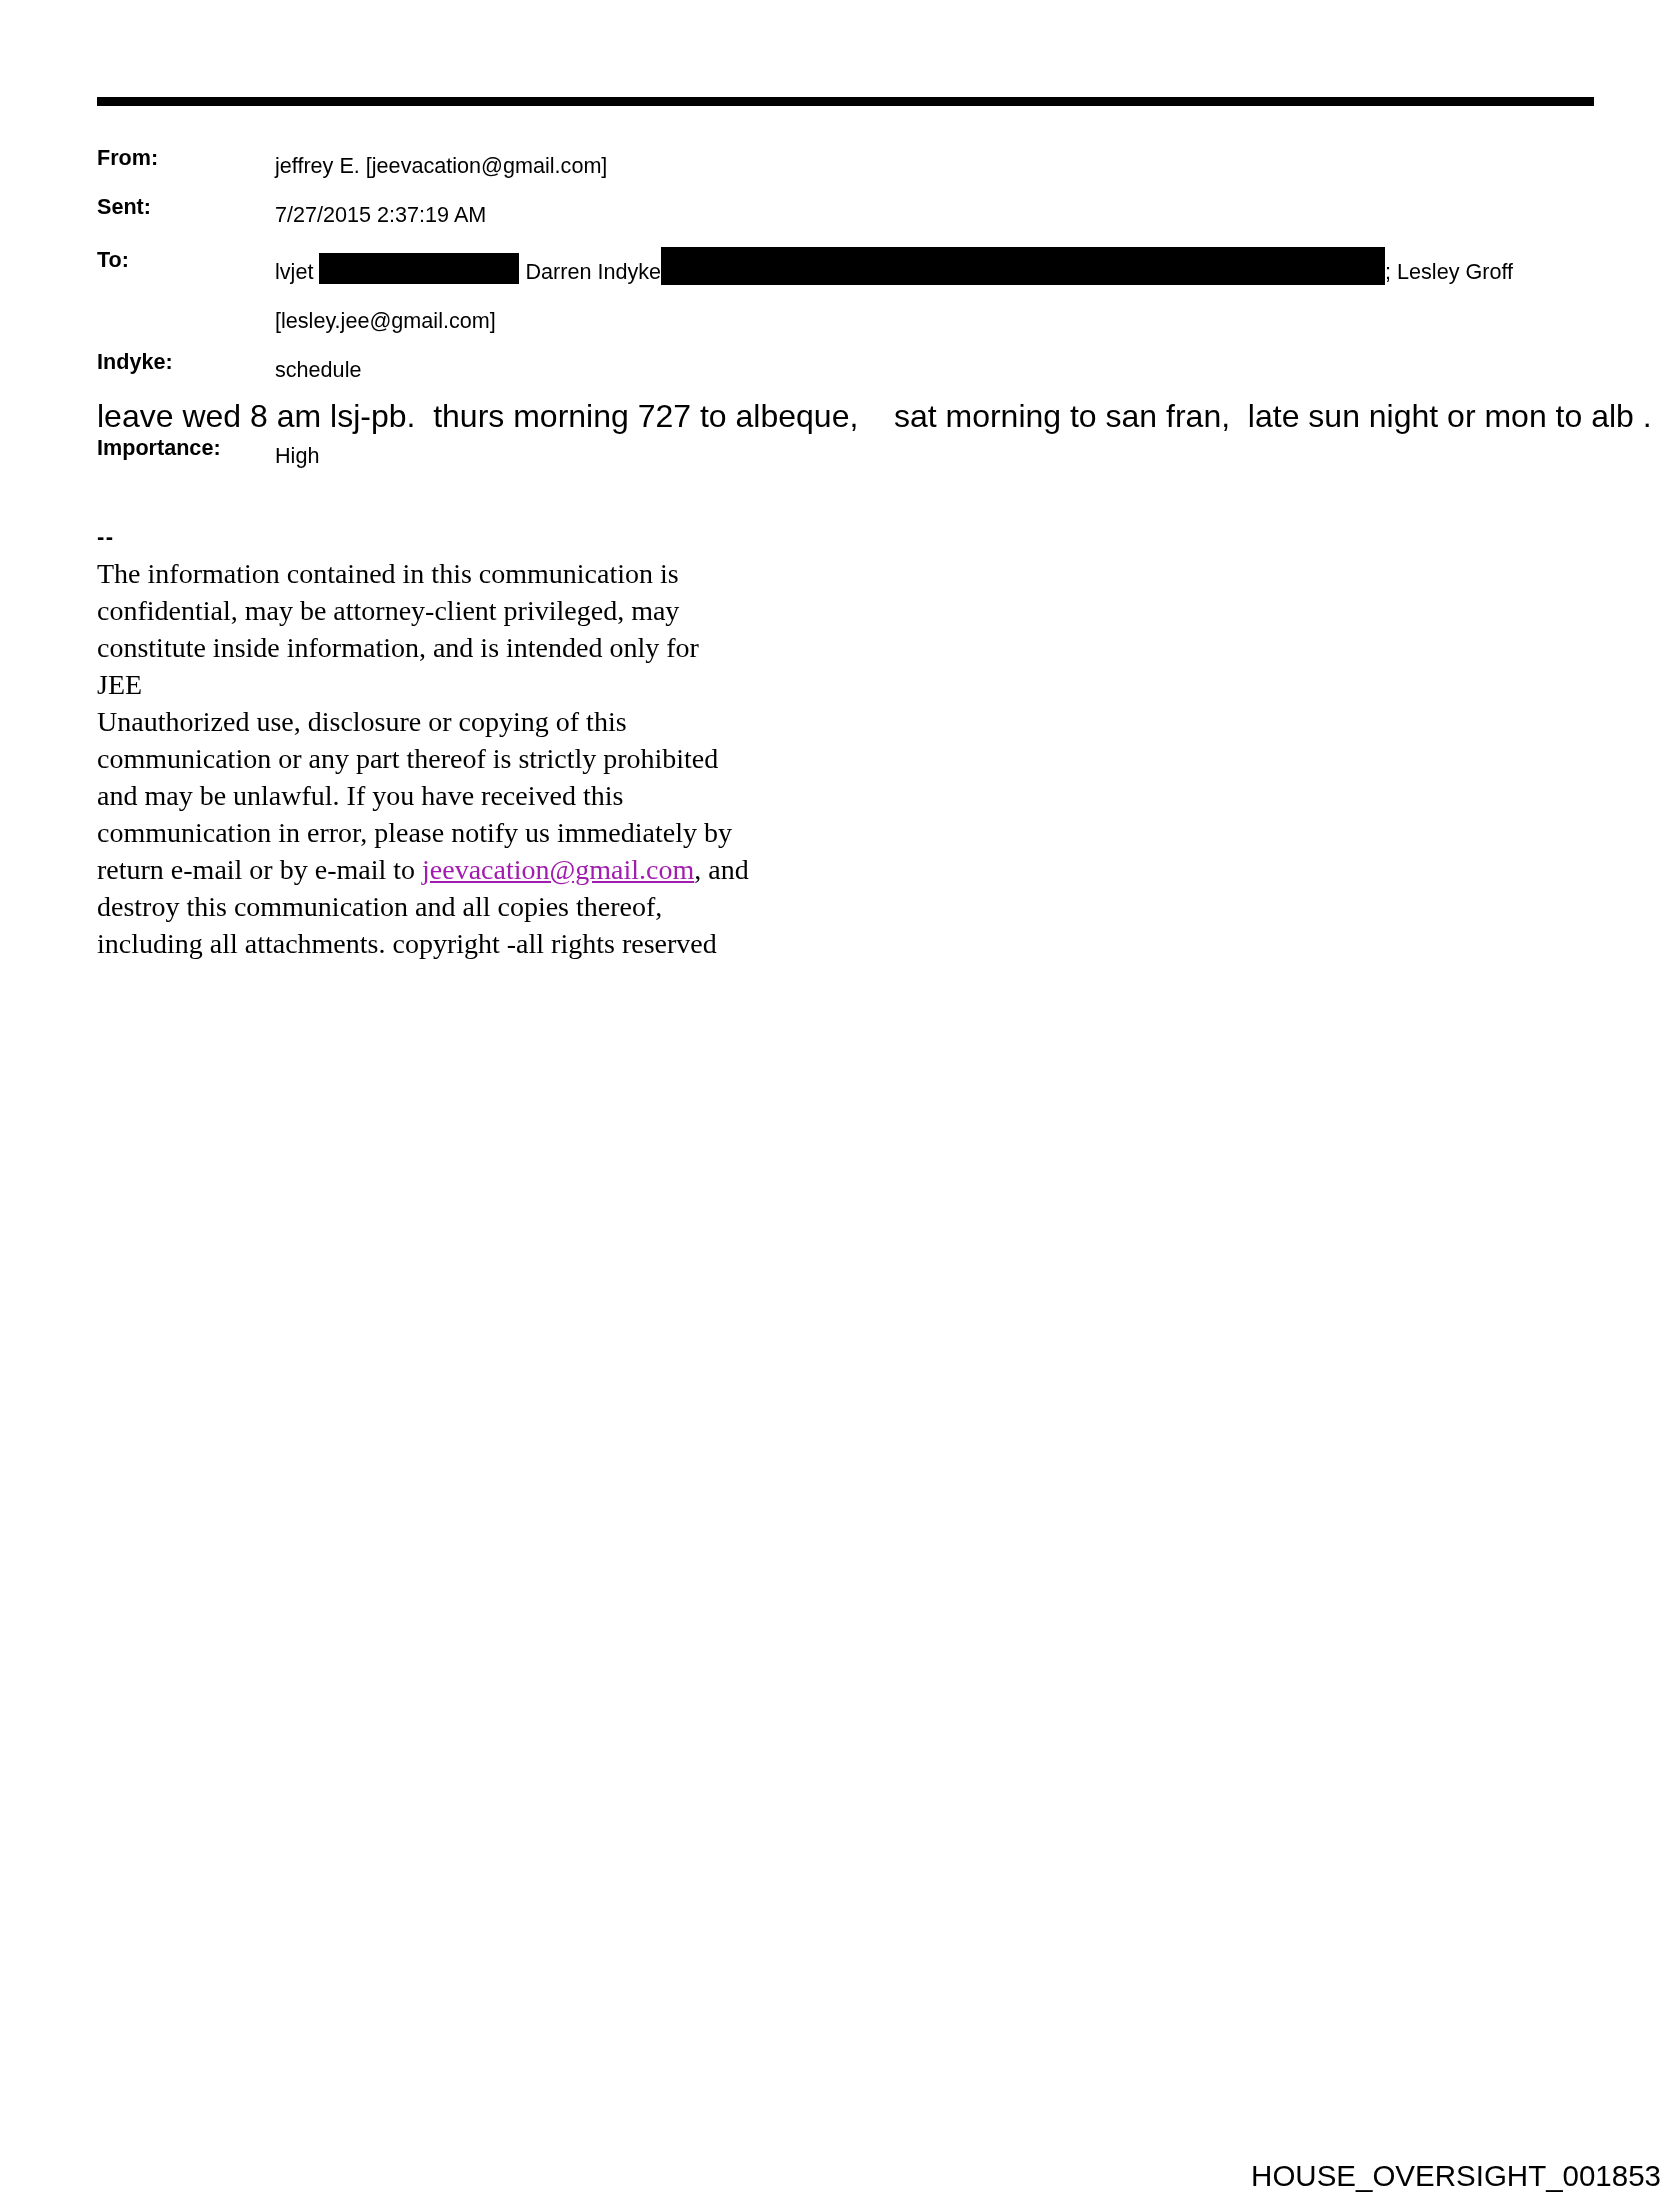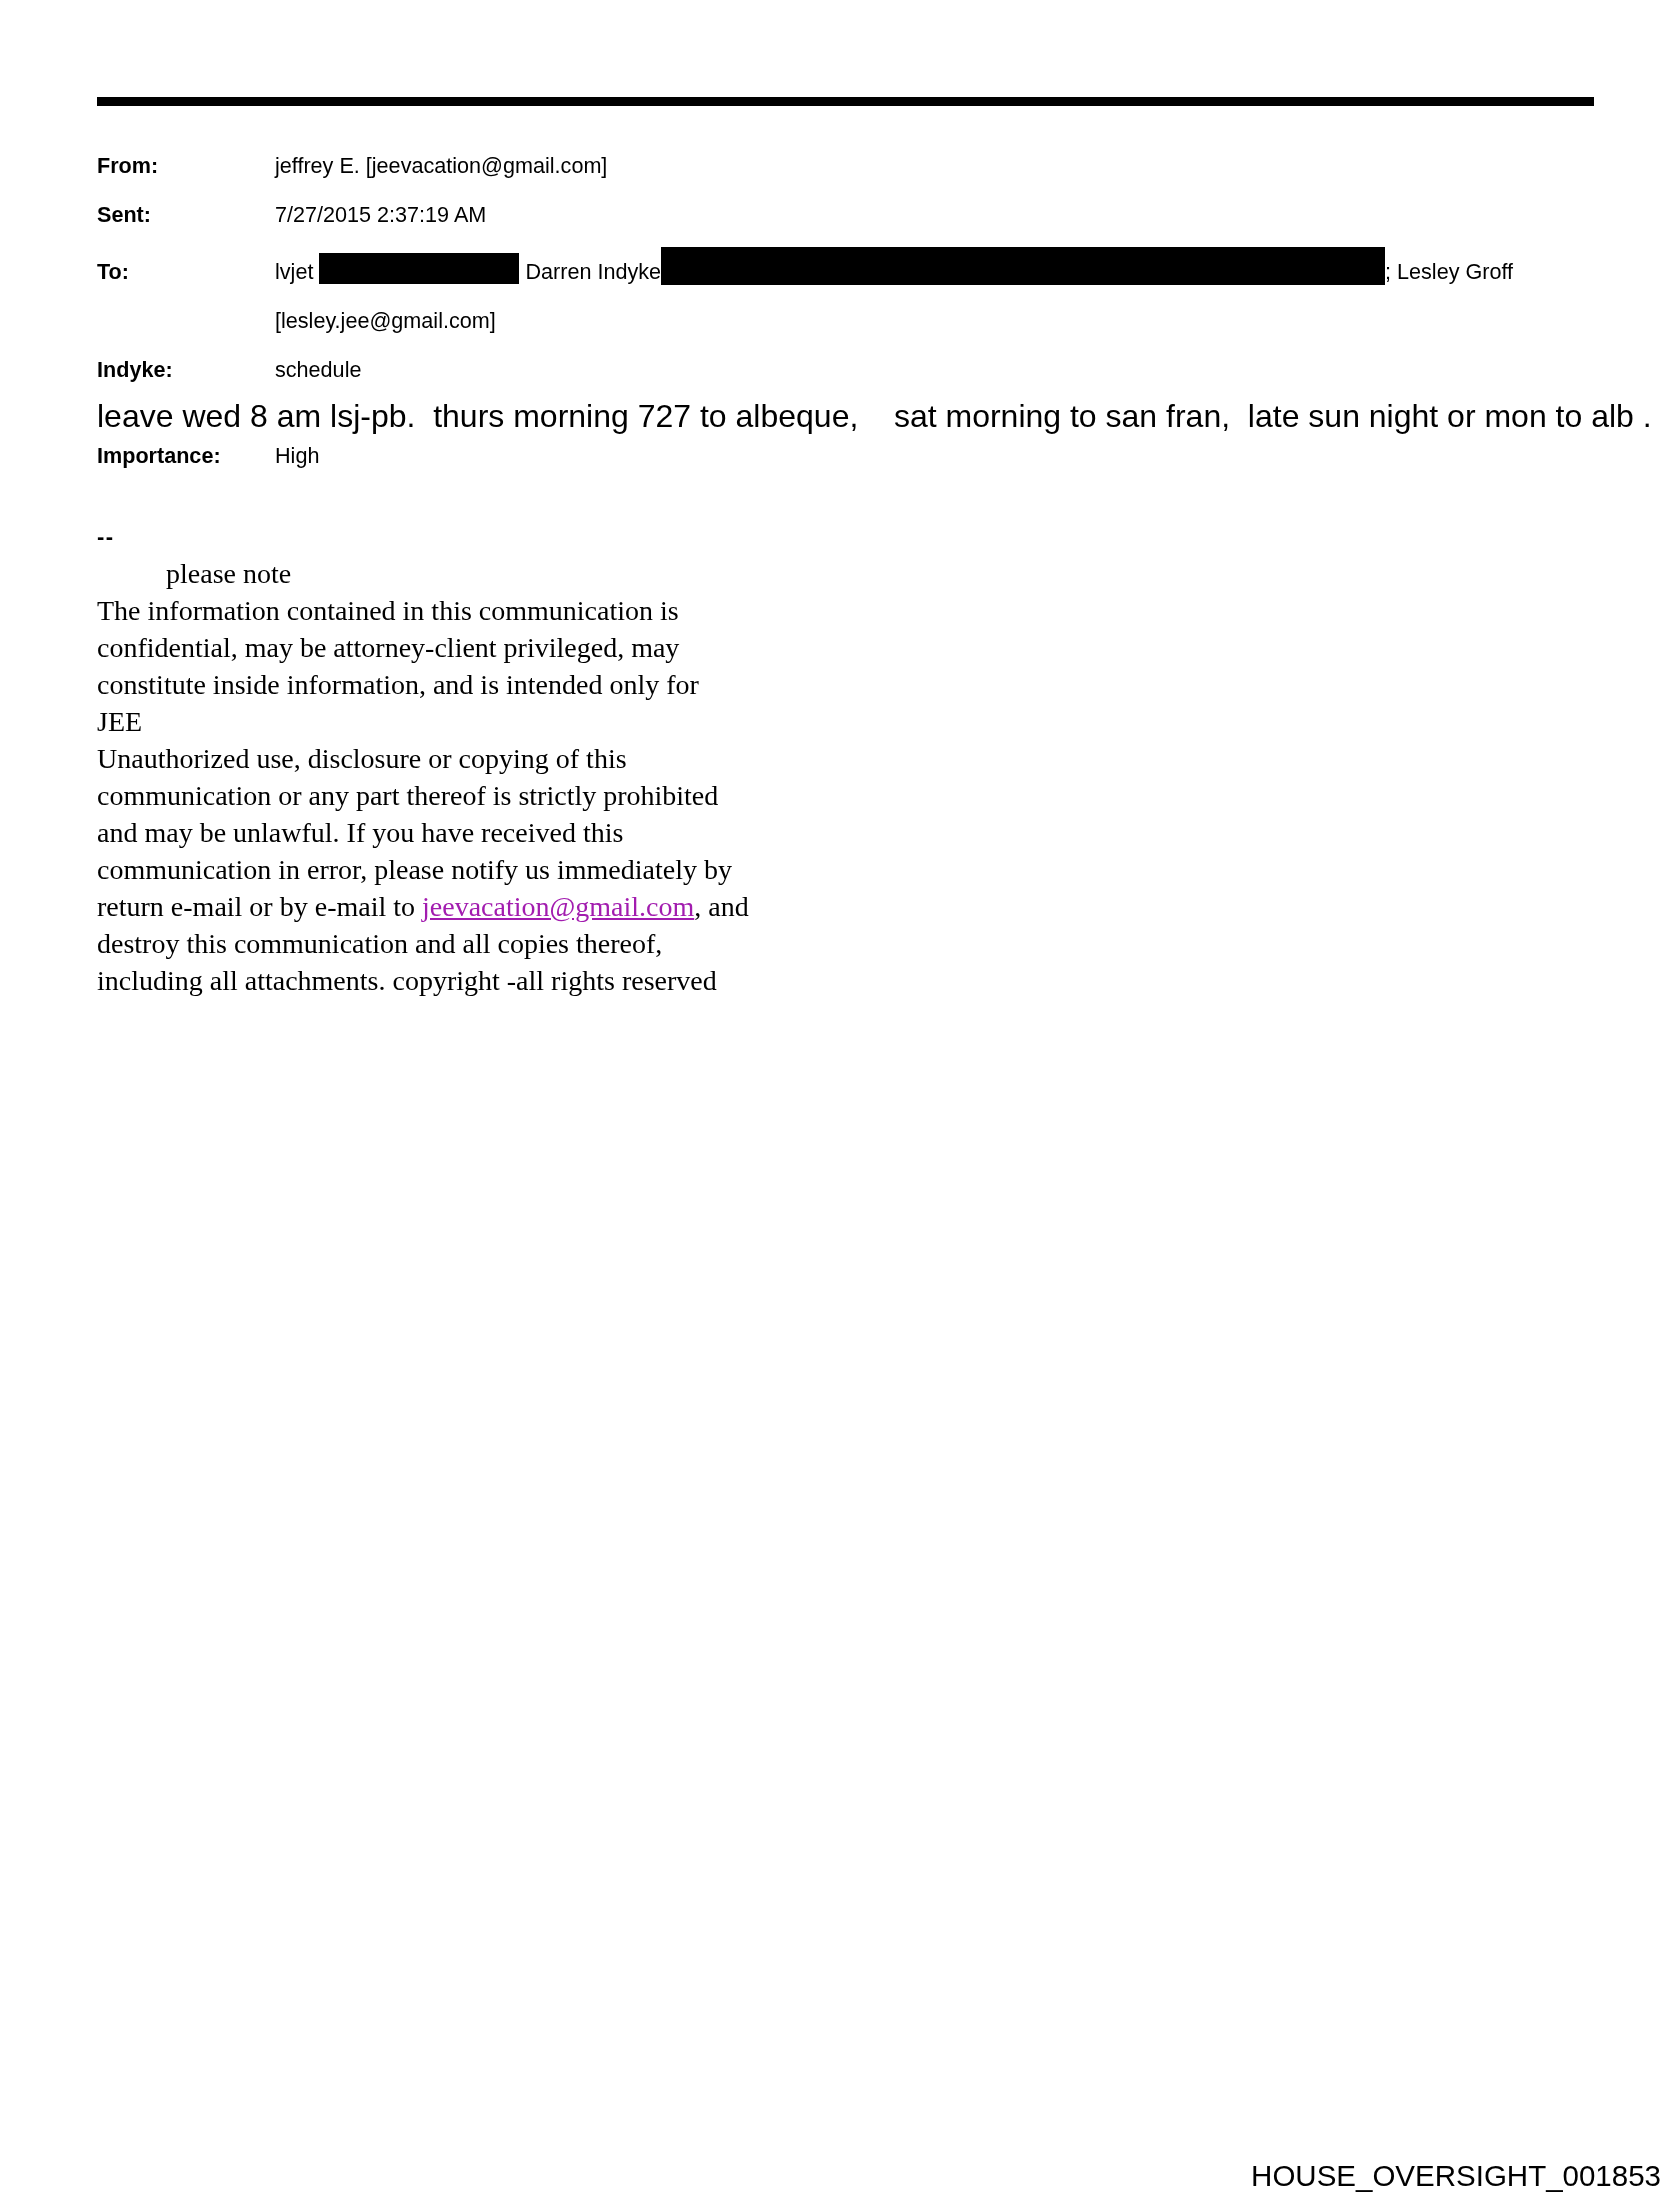--- a/index.html
+++ b/index.html
@@ -23,21 +23,21 @@
     position: absolute;
     left: 97px;
     top: 133px;
     width: 1525px;
     font-family: "Liberation Sans", sans-serif;
     font-size: 21.6px;
     color: #000000;
   }
   .header-row {
     display: flex;
-    align-items: flex-end;
+    align-items: center;
     line-height: 33px;
     white-space: pre;
   }
   .header-row .label {
     flex: 0 0 178px;
     font-weight: bold;
   }
   .header-row .value { white-space: pre; margin-top: 16px; }
   .importance-row { margin-top: 37px; }
   .redact {
@@ -119,21 +119,20 @@
     <div class="header-row importance-row">
       <span class="label">Importance:</span>
       <span class="value">High</span>
     </div>
   </div>
 
   <div class="body-text">leave wed 8 am lsj-pb.  thurs morning 727 to albeque,    sat morning to san fran,  late sun night or mon to alb .</div>
 
   <div class="signature-block">
     <div class="sig-delimiter">--</div>
-    <div class="sig-line note-indent">please note</div>
     <div class="sig-line">The information contained in this communication is</div>
     <div class="sig-line">confidential, may be attorney-client privileged, may</div>
     <div class="sig-line">constitute inside information, and is intended only for</div>
     <div class="sig-line">JEE</div>
     <div class="sig-line">Unauthorized use, disclosure or copying of this</div>
     <div class="sig-line">communication or any part thereof is strictly prohibited</div>
     <div class="sig-line">and may be unlawful. If you have received this</div>
     <div class="sig-line">communication in error, please notify us immediately by</div>
     <div class="sig-line"><span>return e-mail or by e-mail to </span><a class="email-link">jeevacation@gmail.com</a><span>, and</span></div>
     <div class="sig-line">destroy this communication and all copies thereof,</div>

